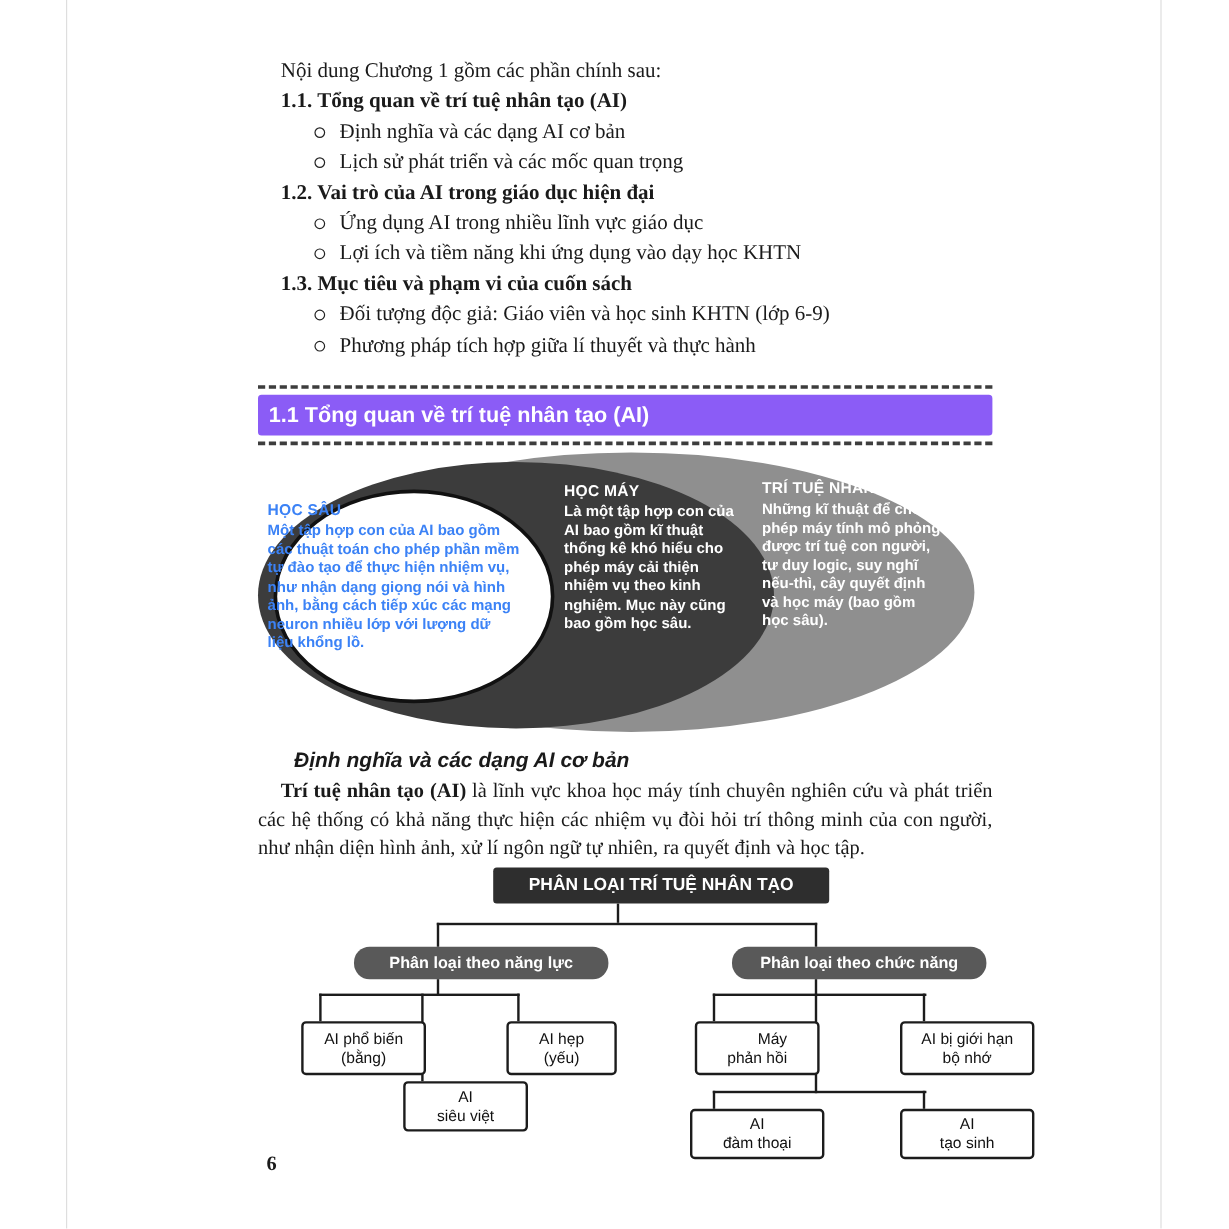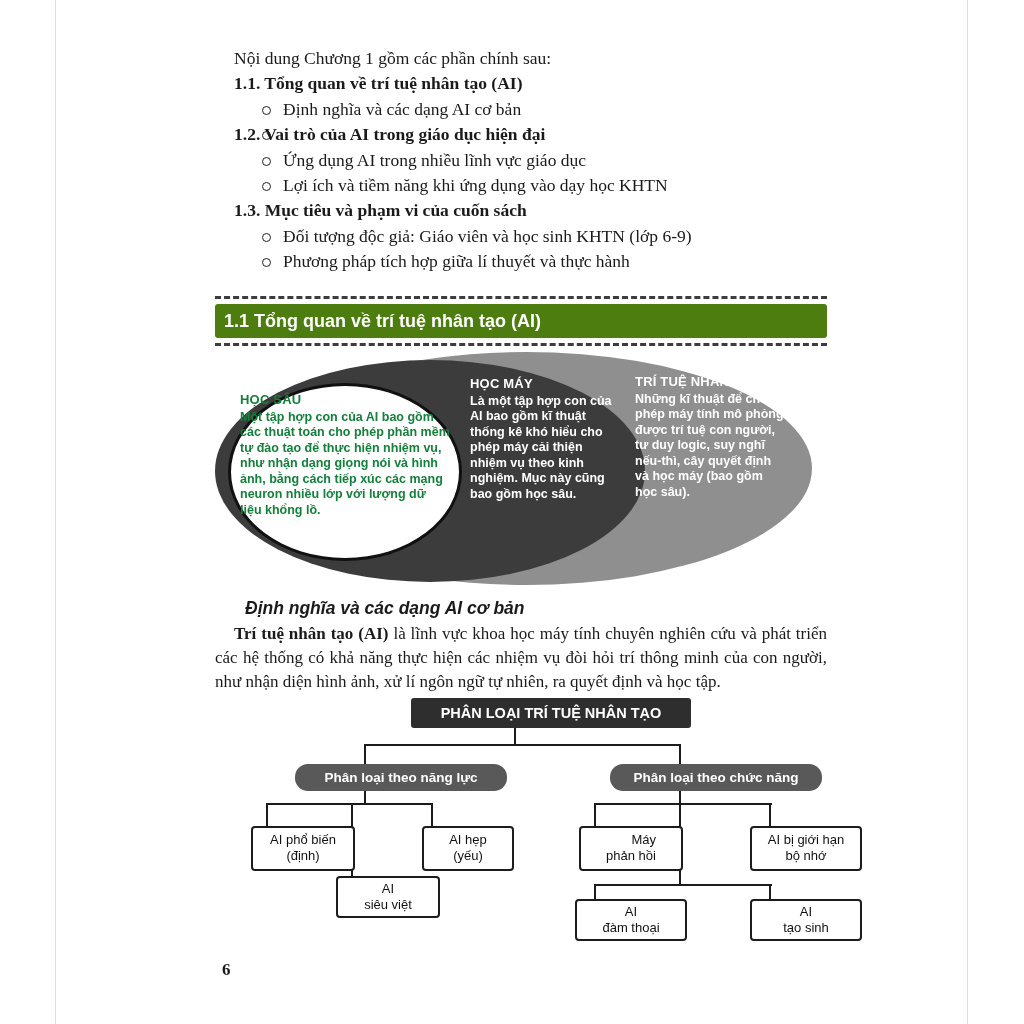--- a/index.html
+++ b/index.html
@@ -27,37 +27,37 @@
   .toc-sub { position: relative; padding-left: 68px; font-size: 17.5px; line-height: 25.4px; }
   .bullet {
     position: absolute; left: 47px; top: 9px;
     width: 7px; height: 7px; border: 1.5px solid #222; border-radius: 50%;
   }
 
   
   .section-rule { height: 0; border-top: 3px dashed #3d3d3d; margin-top: 21px; }
   .section-rule.below { margin-top: 5px; }
   .section-bar {
-    margin-top: 5px; height: 34px; background: #4d7c0f; border-radius: 3px;
+    margin-top: 5px; height: 34px; background: #8b5cf6; border-radius: 3px;
     color: #ffffff; padding-left: 9px;
     font-family: "Liberation Sans", sans-serif;
     font-weight: 700; font-size: 18px; line-height: 34px;
   }
 
   
   .venn { position: relative; height: 238px; margin-top: 6px; }
   .ellipse { position: absolute; border-radius: 50%; }
   .ellipse.outer  { left: 25px;  top: 0;    width: 572px; height: 233px; background: #8f8f8f; }
   .ellipse.middle { left: 0;     top: 8px;  width: 430px; height: 222px; background: #3c3c3c; }
   .ellipse.inner  { left: 13px;  top: 31px; width: 234px; height: 178px; background: #ffffff; border: 3px solid #111; box-sizing: border-box; }
   .venn-label {
     position: absolute; 
     font-family: "Liberation Sans", sans-serif; font-weight: 700;
   }
-  .venn-label.deep { left: 25px;  top: 40px; width: 210px; color: #15803d; }
+  .venn-label.deep { left: 8px;  top: 40px; width: 210px; color: #3b82f6; }
   .venn-label.ml   { left: 255px; top: 24px; width: 150px; color: #ffffff; }
   .venn-label.ai   { left: 420px; top: 22px; width: 152px; color: #ffffff; }
   .venn-title { font-size: 13px; margin-bottom: 3px; letter-spacing: .2px; }
   .venn-body  { font-size: 12.5px; line-height: 15.5px; }
 
   
   .subheading {
     margin: 6px 0 0 30px;
     font-family: "Liberation Sans", sans-serif;
     font-style: italic; font-weight: 700; font-size: 17.5px; line-height: 24px;
@@ -96,20 +96,21 @@
 
     <p class="toc-line">Nội dung Chương 1 gồm các phần chính sau:</p>
 
     <p class="toc-line bold">1.1. Tổng quan về trí tuệ nhân tạo (AI)</p>
     <div class="toc-sub">
       <span class="bullet"></span>
       <span>Định nghĩa và các dạng AI cơ bản</span>
     </div>
     <div class="toc-sub">
       <span class="bullet"></span>
+      <span>Lịch sử phát triển và các mốc quan trọng</span>
     </div>
 
     <p class="toc-line bold">1.2. Vai trò của AI trong giáo dục hiện đại</p>
     <div class="toc-sub">
       <span class="bullet"></span>
       <span>Ứng dụng AI trong nhiều lĩnh vực giáo dục</span>
     </div>
     <div class="toc-sub">
       <span class="bullet"></span>
       <span>Lợi ích và tiềm năng khi ứng dụng vào dạy học KHTN</span>
@@ -162,21 +163,21 @@
       <div class="node branch" style="left:44px;top:68px;width:212px;height:27px;">Phân loại theo năng lực</div>
       <div class="node branch" style="left:359px;top:68px;width:212px;height:27px;">Phân loại theo chức năng</div>
 
       <div class="vline" style="left:149px;top:95px;width:2px;height:13px;"></div>
       <div class="hline" style="left:51px;top:107px;width:167px;height:2px;"></div>
       <div class="vline" style="left:51px;top:107px;width:2px;height:23px;"></div>
       <div class="vline" style="left:216px;top:107px;width:2px;height:23px;"></div>
       <div class="vline" style="left:136px;top:107px;width:2px;height:73px;"></div>
 
       <div class="node leaf" style="left:0;top:130px;width:104px;height:45px;">AI phổ biến
-(định)</div>
+(bằng)</div>
       <div class="node leaf" style="left:171px;top:130px;width:92px;height:45px;">AI hẹp
 (yếu)</div>
       <div class="node leaf" style="left:85px;top:180px;width:104px;height:42px;">AI
 siêu việt</div>
 
       <div class="vline" style="left:464px;top:95px;width:2px;height:13px;"></div>
       <div class="hline" style="left:379px;top:107px;width:178px;height:2px;"></div>
       <div class="vline" style="left:379px;top:107px;width:2px;height:23px;"></div>
       <div class="vline" style="left:554px;top:107px;width:2px;height:23px;"></div>
       <div class="vline" style="left:464px;top:107px;width:2px;height:83px;"></div>

